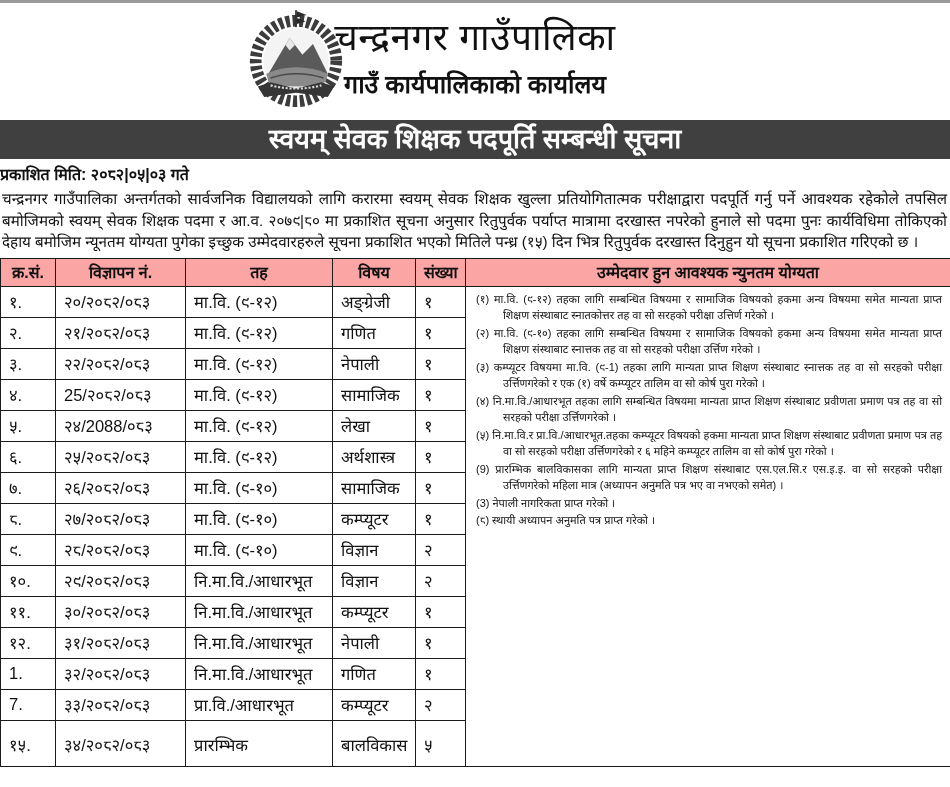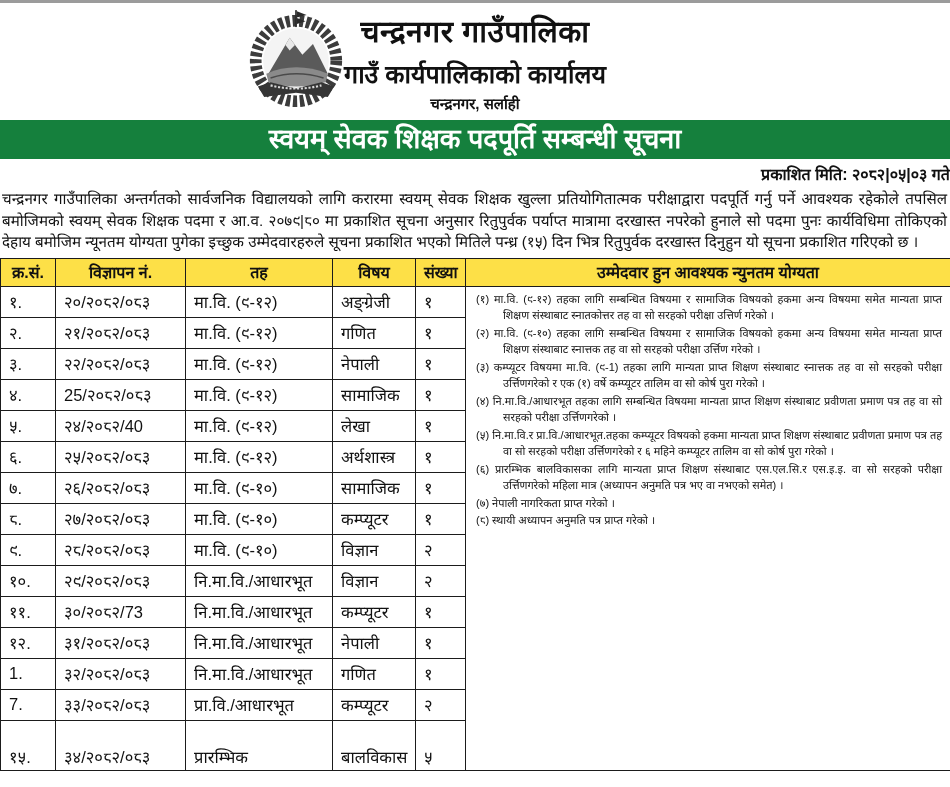--- a/index.html
+++ b/index.html
@@ -8,53 +8,53 @@
     width:950px; height:787px; overflow:hidden;
     background:#ffffff; color:#111;
     font-family:"Liberation Sans","DejaVu Sans",sans-serif;
   }
   .top-strip { height:3px; background:#9b9b9b; width:100%; }
 
   
   .letterhead { position:relative; height:114px; }
   .emblem { position:absolute; left:243px; top:5px; width:106px; height:106px; }
   .head-text { text-align:center; padding-top:7px; }
-  .muni-name   { font-size:30px; font-weight:bold; letter-spacing:.5px; }
+  .muni-name   { font-size:37px; font-weight:normal; letter-spacing:.5px; }
   .office-name { font-size:25px; font-weight:bold; margin-top:5px; }
   .addr-line   { font-size:15px; font-weight:bold; margin-top:3px; }
   .prov-line   { font-size:15px; font-weight:bold; margin-top:1px; }
 
   
   .banner {
-    margin-top:3px; height:39px; background:#15803d; color:#fff;
+    margin-top:3px; height:39px; background:#404040; color:#fff;
     font-size:27px; font-weight:bold; text-align:center; line-height:39px;
   }
-  .published { text-align:right; font-size:16px; font-weight:bold; margin-top:4px; }
+  .published { text-align:left; font-size:16px; font-weight:bold; margin-top:4px; }
 
   
   .intro {
     margin:3px 3px 0 2px; font-size:15.2px; line-height:1.42;
     text-align:justify;
   }
 
   
   table.vacancy {
     width:950px; border-collapse:collapse; table-layout:fixed;
     margin-top:5px; font-size:16.5px;
   }
   table.vacancy th, table.vacancy td {
     border:1.6px solid #1b1b1b; padding:2px 8px; vertical-align:middle;
     overflow:hidden; white-space:nowrap;
   }
   table.vacancy th {
-    background:#fde047; font-size:16px; font-weight:bold; text-align:center;
+    background:#fca5a5; font-size:16px; font-weight:bold; text-align:center;
     height:28px;
   }
   table.vacancy td { height:31px; background:#fff; }
-  table.vacancy tr:last-child td { height:46px; vertical-align:top; padding-top:24px; }
+  table.vacancy tr:last-child td { height:46px; vertical-align:top; padding-top:12px; }
 
   td.qual-cell {
     background:#e3e3e3; vertical-align:top !important;
     padding:4px 8px 4px 10px !important; white-space:normal !important;
   }
   .qual-item {
     font-size:11px; line-height:1.5;
     padding-left:27px; text-indent:-27px; text-align:justify;
     margin-bottom:1px;
   }
@@ -81,21 +81,20 @@
       <path d="M22 62 Q50 50 80 62 L78 70 Q50 78 24 70 Z" fill="#8a8a8a"></path>
       <path d="M26 66 Q50 58 76 66" stroke="#4a4a4a" stroke-width="1.5" fill="none"></path>
 
       <path d="M14 74 L26 70 L50 76 L74 70 L86 74 L80 84 L50 80 L20 84 Z" fill="#353535"></path>
       <path d="M26 73 Q50 79 74 73" stroke="#d9d9d9" stroke-width="2" stroke-dasharray="2 1.6" fill="none"></path>
     </svg>
   </div>
   <div class="head-text">
     <div class="muni-name">चन्द्रनगर गाउँपालिका</div>
     <div class="office-name">गाउँ कार्यपालिकाको कार्यालय</div>
-    <div class="addr-line">चन्द्रनगर, सर्लाही</div>
   </div>
 </div>
 
 <div class="banner">स्वयम् सेवक शिक्षक पदपूर्ति सम्बन्धी सूचना</div>
 
 <div class="published">प्रकाशित मिति: २०८२|०५|०३ गते</div>
 
 <div class="intro">चन्द्रनगर गाउँपालिका अन्तर्गतको सार्वजनिक विद्यालयको लागि करारमा स्वयम् सेवक शिक्षक खुल्ला प्रतियोगितात्मक परीक्षाद्वारा पदपूर्ति गर्नु पर्ने आवश्यक रहेकोले तपसिल बमोजिमको स्वयम् सेवक शिक्षक पदमा र आ.व. २०७९|८० मा प्रकाशित सूचना अनुसार रितुपुर्वक पर्याप्त मात्रामा दरखास्त नपरेको हुनाले सो पदमा पुनः कार्यविधिमा तोकिएको देहाय बमोजिम न्यूनतम योग्यता पुगेका इच्छुक उम्मेदवारहरुले सूचना प्रकाशित भएको मितिले पन्ध्र (१५) दिन भित्र रितुपुर्वक दरखास्त दिनुहुन यो सूचना प्रकाशित गरिएको छ ।</div>
 
 <table class="vacancy">
@@ -123,22 +122,22 @@
       <td>२०/२०८२/०८३</td>
       <td>मा.वि. (९-१२)</td>
       <td>अङ्ग्रेजी</td>
       <td>१</td>
       <td class="qual-cell" rowspan="15">
         <div class="qual-item">(१) मा.वि. (९-१२) तहका लागि सम्बन्धित विषयमा र सामाजिक विषयको हकमा अन्य विषयमा समेत मान्यता प्राप्त शिक्षण संस्थाबाट स्नातकोत्तर तह वा सो सरहको परीक्षा उत्तिर्ण गरेको ।</div>
         <div class="qual-item">(२) मा.वि. (९-१०) तहका लागि सम्बन्धित विषयमा र सामाजिक विषयको हकमा अन्य विषयमा समेत मान्यता प्राप्त शिक्षण संस्थाबाट स्नात्तक तह वा सो सरहको परीक्षा उर्त्तिण गरेको ।</div>
         <div class="qual-item">(३) कम्प्यूटर विषयमा मा.वि. (९-1) तहका लागि मान्यता प्राप्त शिक्षण संस्थाबाट स्नात्तक तह वा सो सरहको परीक्षा उर्त्तिणगरेको र एक (१) वर्षे कम्प्यूटर तालिम वा सो कोर्ष पुरा गरेको ।</div>
         <div class="qual-item">(४) नि.मा.वि./आधारभूत तहका लागि सम्बन्धित विषयमा मान्यता प्राप्त शिक्षण संस्थाबाट प्रवीणता प्रमाण पत्र तह वा सो सरहको परीक्षा उर्त्तिणगरेको ।</div>
         <div class="qual-item">(५) नि.मा.वि.र प्रा.वि./आधारभूत.तहका कम्प्यूटर विषयको हकमा मान्यता प्राप्त शिक्षण संस्थाबाट प्रवीणता प्रमाण पत्र तह वा सो सरहको परीक्षा उर्त्तिणगरेको र ६ महिने कम्प्यूटर तालिम वा सो कोर्ष पुरा गरेको ।</div>
-        <div class="qual-item">(६) प्रारम्भिक बालविकासका लागि मान्यता प्राप्त शिक्षण संस्थाबाट एस.एल.सि.र एस.इ.इ. वा सो सरहको परीक्षा उर्त्तिणगरेको महिला मात्र (अध्यापन अनुमति पत्र भए वा नभएको समेत) ।</div>
-        <div class="qual-item">(७) नेपाली नागरिकता प्राप्त गरेको ।</div>
+        <div class="qual-item">(9) प्रारम्भिक बालविकासका लागि मान्यता प्राप्त शिक्षण संस्थाबाट एस.एल.सि.र एस.इ.इ. वा सो सरहको परीक्षा उर्त्तिणगरेको महिला मात्र (अध्यापन अनुमति पत्र भए वा नभएको समेत) ।</div>
+        <div class="qual-item">(3) नेपाली नागरिकता प्राप्त गरेको ।</div>
         <div class="qual-item">(८) स्थायी अध्यापन अनुमति पत्र प्राप्त गरेको ।</div>
       </td>
     </tr>
     <tr>
       <td>२.</td>
       <td>२१/२०८२/०८३</td>
       <td>मा.वि. (९-१२)</td>
       <td>गणित</td>
       <td>१</td>
     </tr>
@@ -151,21 +150,21 @@
     </tr>
     <tr>
       <td>४.</td>
       <td>25/२०८२/०८३</td>
       <td>मा.वि. (९-१२)</td>
       <td>सामाजिक</td>
       <td>१</td>
     </tr>
     <tr>
       <td>५.</td>
-      <td>२४/२०८२/40</td>
+      <td>२४/2088/०८३</td>
       <td>मा.वि. (९-१२)</td>
       <td>लेखा</td>
       <td>१</td>
     </tr>
     <tr>
       <td>६.</td>
       <td>२५/२०८२/०८३</td>
       <td>मा.वि. (९-१२)</td>
       <td>अर्थशास्त्र</td>
       <td>१</td>
@@ -193,21 +192,21 @@
     </tr>
     <tr>
       <td>१०.</td>
       <td>२९/२०८२/०८३</td>
       <td>नि.मा.वि./आधारभूत</td>
       <td>विज्ञान</td>
       <td>२</td>
     </tr>
     <tr>
       <td>११.</td>
-      <td>३०/२०८२/73</td>
+      <td>३०/२०८२/०८३</td>
       <td>नि.मा.वि./आधारभूत</td>
       <td>कम्प्यूटर</td>
       <td>१</td>
     </tr>
     <tr>
       <td>१२.</td>
       <td>३१/२०८२/०८३</td>
       <td>नि.मा.वि./आधारभूत</td>
       <td>नेपाली</td>
       <td>१</td>

